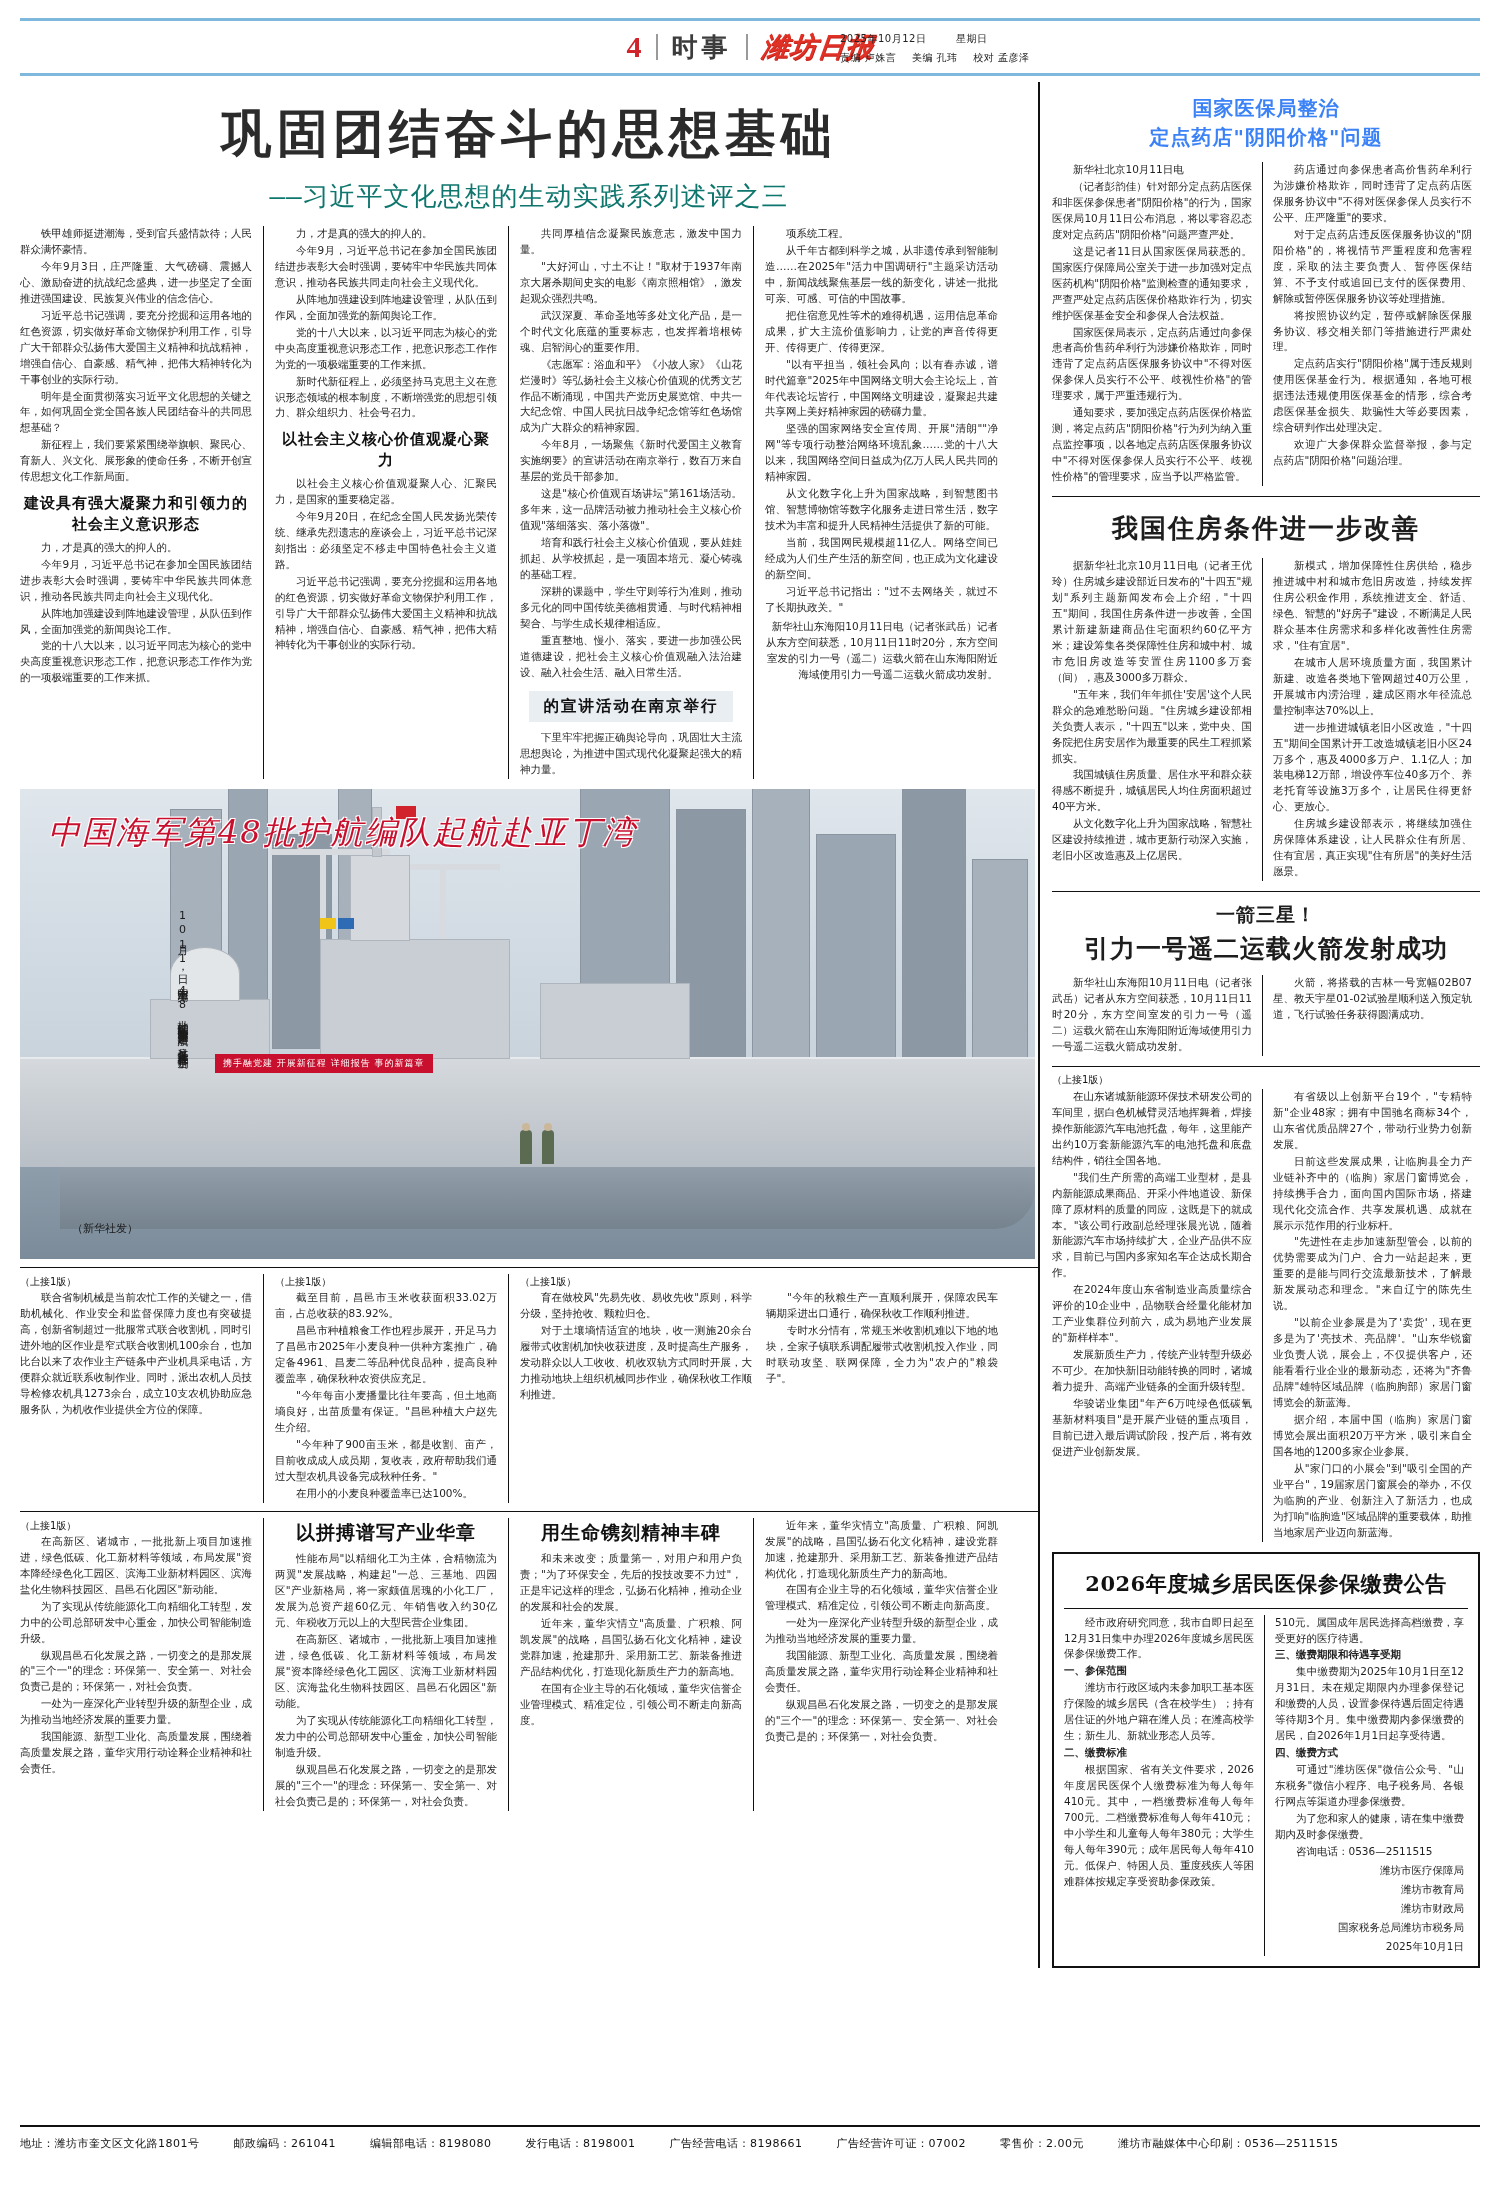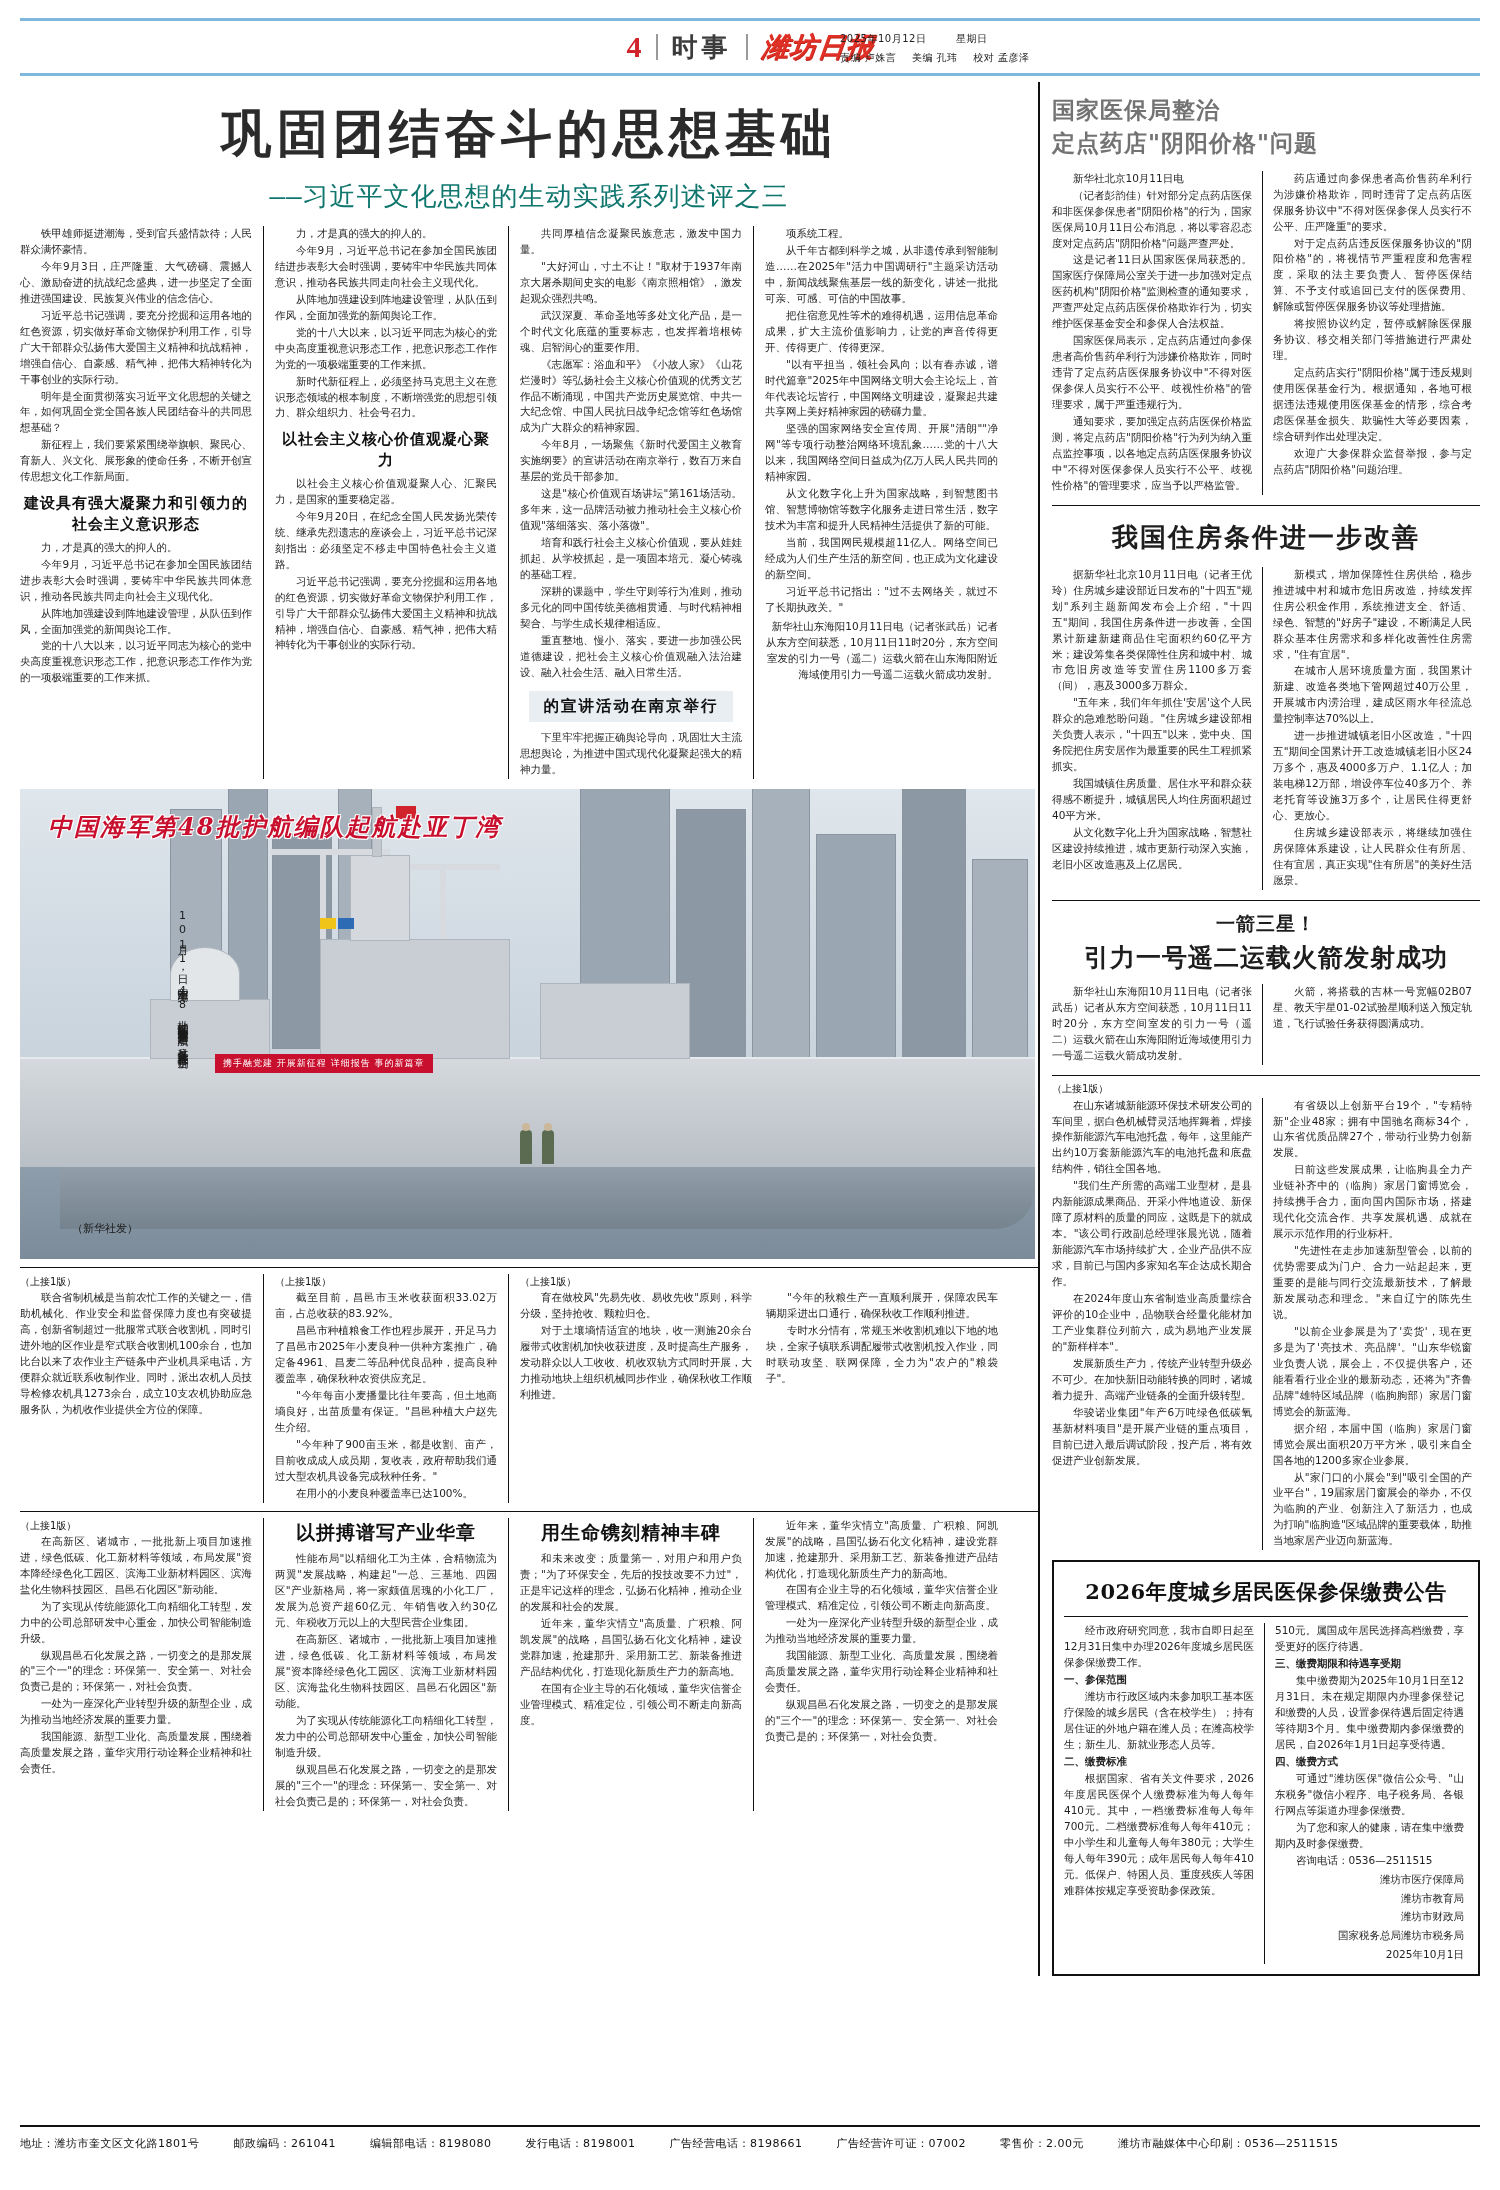--- a/index.html
+++ b/index.html
@@ -47,42 +47,42 @@
   .subhead {
     text-align:center; font-weight:bold; font-size:15px; letter-spacing:1px;
     margin:8px 0 6px; color:#111; line-height:1.35; font-family:"DejaVu Sans",sans-serif;
   }
   .subhead-box {
     text-align:center; font-weight:bold; font-size:15.5px; letter-spacing:2px;
     margin:10px auto 8px; color:#111; background:#e9eef3; padding:4px 0; width:92%;
   }
 
   
-  .rh-1 { text-align:left; font-weight:bold; font-size:23px; line-height:1.45; letter-spacing:1px; color:#737373; padding:12px 0 10px; font-family:"DejaVu Sans",sans-serif;}
+  .rh-1 { text-align:center; font-weight:bold; font-size:20px; line-height:1.45; letter-spacing:1px; color:#3b82f6; padding:12px 0 10px; font-family:"DejaVu Sans",sans-serif;}
   .rh-2 { text-align:center; font-weight:bold; font-size:26px; letter-spacing:2px; color:#1d1d1d; padding:14px 0 12px; font-family:"DejaVu Sans",sans-serif;}
   .rh-kicker { text-align:center; font-weight:bold; font-size:19px; letter-spacing:1px; color:#1d1d1d; padding:10px 0 2px;}
   .rh-3 { text-align:center; font-weight:bold; font-size:25px; letter-spacing:1px; color:#1d1d1d; padding:2px 0 10px; font-family:"DejaVu Sans",sans-serif;}
 
   .src { text-align:right; text-indent:0 !important; font-size:10.5px; margin-top:3px; }
   .tag { font-size:10px; color:#111; margin-bottom:2px; text-indent:0 !important;}
 
   
   .photo-wrap { position:relative; width:1015px; height:470px; overflow:hidden; background:#b9c3cc; }
   .sky { position:absolute; inset:0;
     background:linear-gradient(#dfe6ec 0%, #cdd7e0 45%, #bcc7d1 100%); }
   .bldg { position:absolute; bottom:185px; background:#9aa6b2; border:1px solid #8a95a1; }
   .bldg.l { background:#a6b1bc; }
   .bldg.d { background:#8c98a4; }
   .crane { position:absolute; background:#e2e4e6; }
   .water { position:absolute; left:0; right:0; bottom:0; height:120px; background:linear-gradient(#93a3b0,#7b8b99); }
   .deck { position:absolute; left:0; right:0; bottom:92px; height:110px; background:linear-gradient(#d5d9dd,#b8bfc6); border-top:2px solid #e7eaed; }
   .hull { position:absolute; left:40px; right:0; bottom:30px; height:80px; background:linear-gradient(#9aa6b1,#75838f); border-radius:0 0 40px 0; }
   .superstructure { position:absolute; background:#c9ced4; border:1px solid #aeb5bc; }
   .photo-title {
-    position:absolute; left:28px; top:22px; font-size:24px; font-weight:bold; letter-spacing:2px;
+    position:absolute; left:28px; top:22px; font-size:32px; font-weight:normal; letter-spacing:2px;
     color:#c8102e; font-family:"DejaVu Serif",serif; font-style:italic;
     text-shadow: 1px 1px 0 #ffffff, -1px 1px 0 #ffffff, 1px -1px 0 #ffffff, -1px -1px 0 #ffffff;
   }
   .photo-caption {
     position:absolute; left:52px; top:120px; width:120px; font-size:11px; line-height:1.85;
     color:#1b1b1b; writing-mode:vertical-rl; text-orientation:upright; height:300px;
     letter-spacing:1px;
   }
   .banner-red {
     position:absolute; left:195px; bottom:186px; background:#c8102e; color:#fff;

